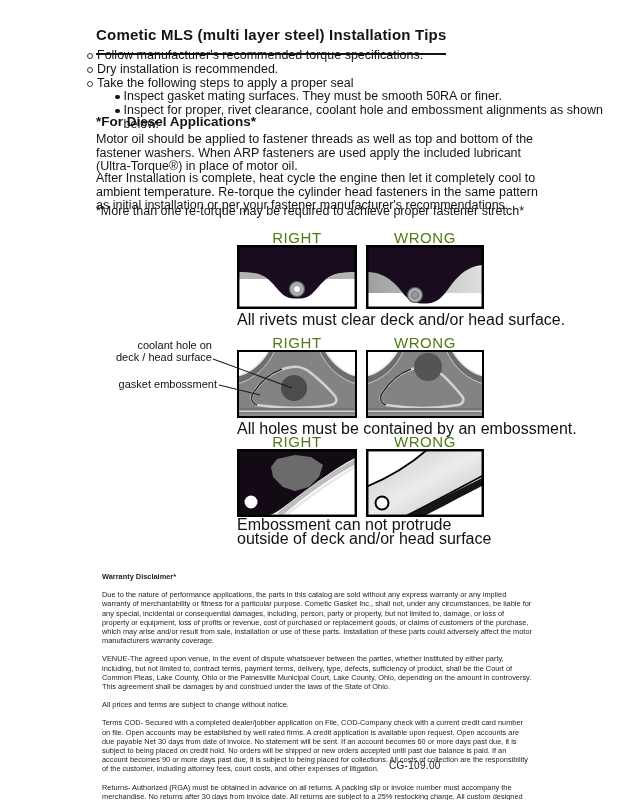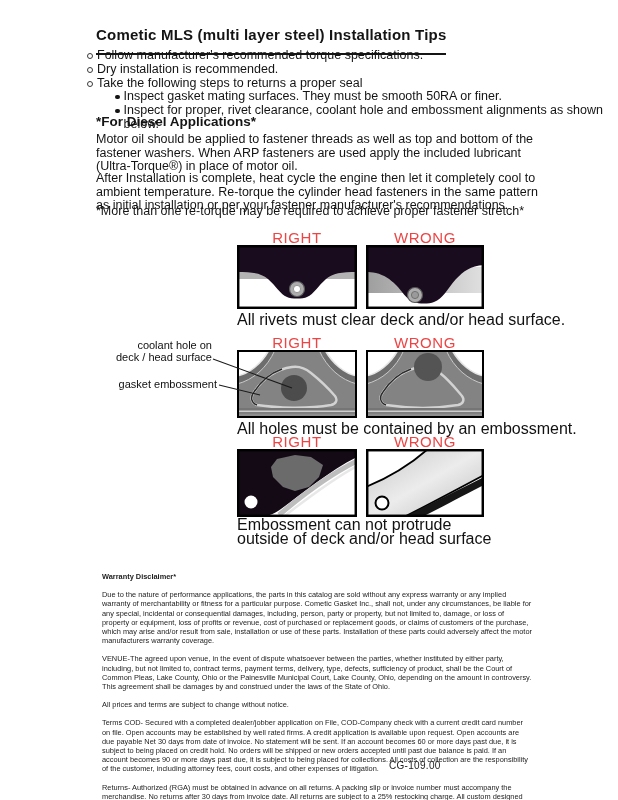--- a/index.html
+++ b/index.html
@@ -18,21 +18,21 @@
     width:4px;height:4px;border:1.2px solid #3a3a3a;border-radius:50%;
     display:inline-block;margin:4px 4px 0 0;flex:0 0 auto;
   }
   .dot{
     width:4.5px;height:4.5px;background:#141414;border-radius:50%;
     display:inline-block;margin:4.5px 4px 0 0;flex:0 0 auto;
   }
   .sub{margin-left:28px;}
   .h2{font-size:13.5px;font-weight:bold;}
   .para{font-size:12.5px;line-height:13.5px;width:442px;}
-  .figlabel{font-size:15px;letter-spacing:0.6px;text-align:center;color:#ef4444;}
+  .figlabel{font-size:15px;letter-spacing:0.6px;text-align:center;color:#4d7c0f;}
   .caption{font-size:16px;color:#111;}
   .smalllabel{font-size:11px;line-height:11.8px;text-align:right;color:#111;}
   .warranty{width:430px;font-size:7.4px;line-height:9.2px;color:#1c1c1c;}
   .warranty .whead{font-weight:bold;margin:0 0 9px 0;}
   .warranty p{margin:0 0 9px 0;}
   .warranty p.tight{margin:0;}
   .footer-code{font-size:10px;letter-spacing:0.3px;color:#222;}
   svg{display:block;}
   .overlay{pointer-events:none;z-index:6;}
 </style>
@@ -49,21 +49,21 @@
     <div class="bullet-row">
       <span class="ring"></span>
       <span>Follow manufacturer's recommended torque specifications.</span>
     </div>
     <div class="bullet-row">
       <span class="ring"></span>
       <span>Dry installation is recommended.</span>
     </div>
     <div class="bullet-row">
       <span class="ring"></span>
-      <span>Take the following steps to returns a proper seal</span>
+      <span>Take the following steps to apply a proper seal</span>
     </div>
     <div class="bullet-row sub">
       <span class="dot"></span>
       <span>Inspect gasket mating surfaces.  They must be smooth 50RA or finer.</span>
     </div>
     <div class="bullet-row sub">
       <span class="dot"></span>
       <span>Inspect for proper, rivet clearance, coolant hole and embossment alignments as shown below.</span>
     </div>
   </div>

